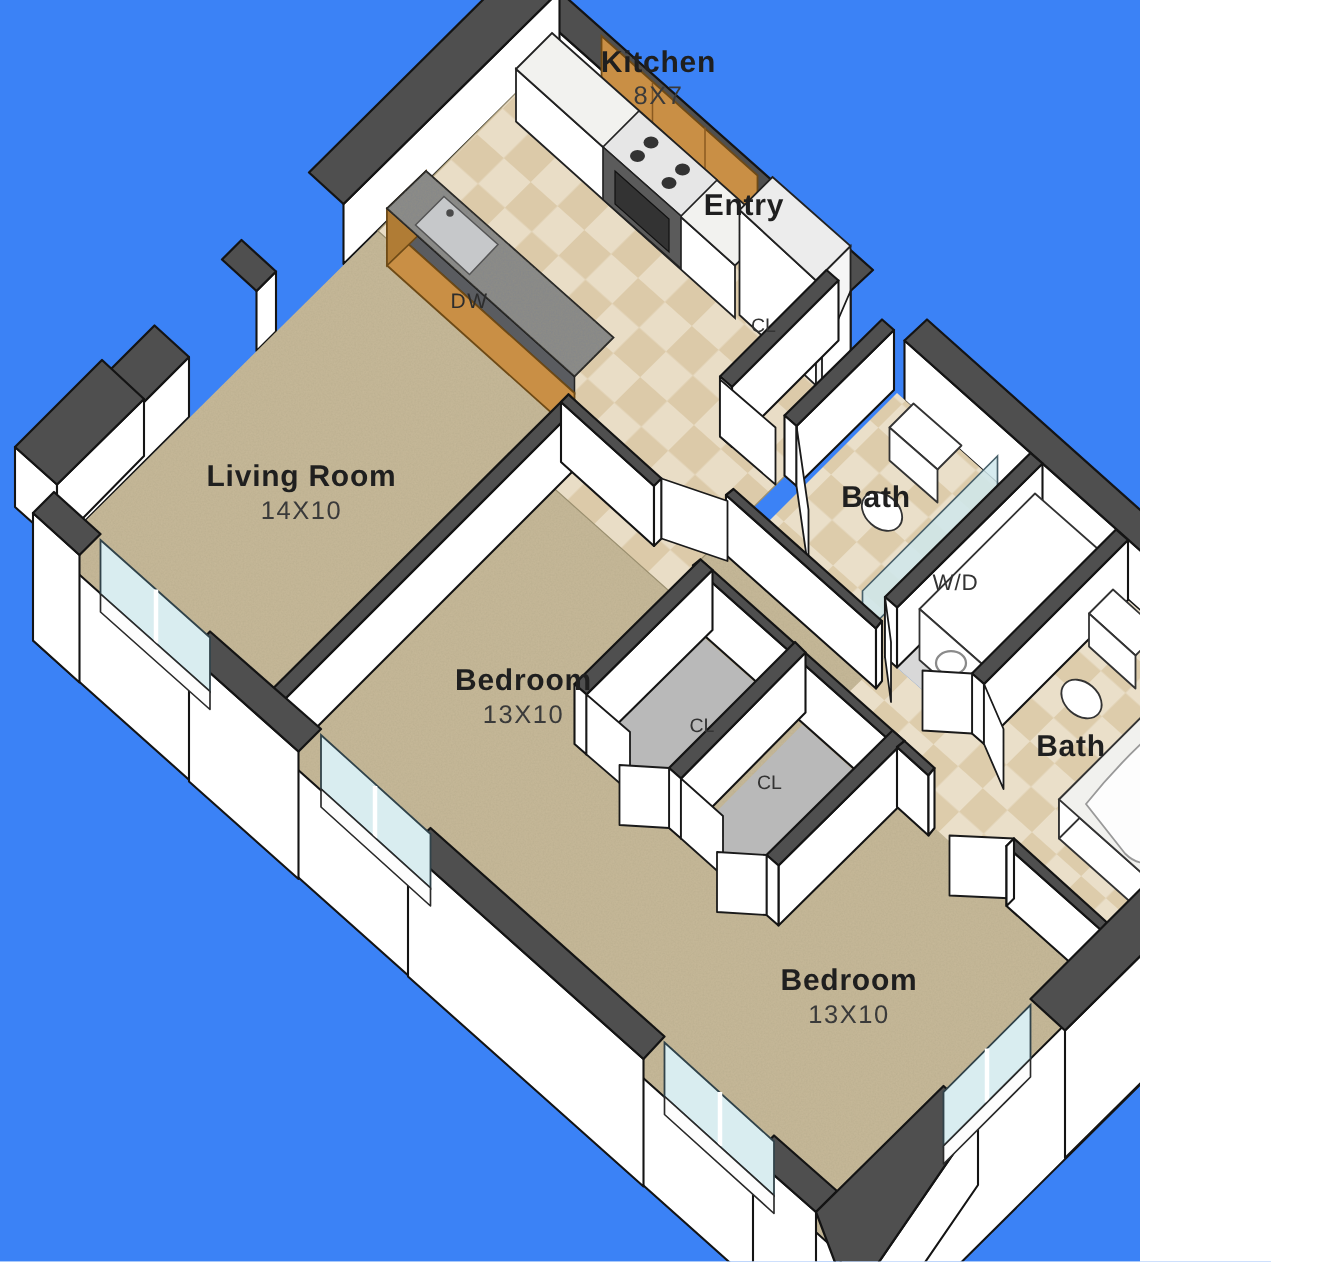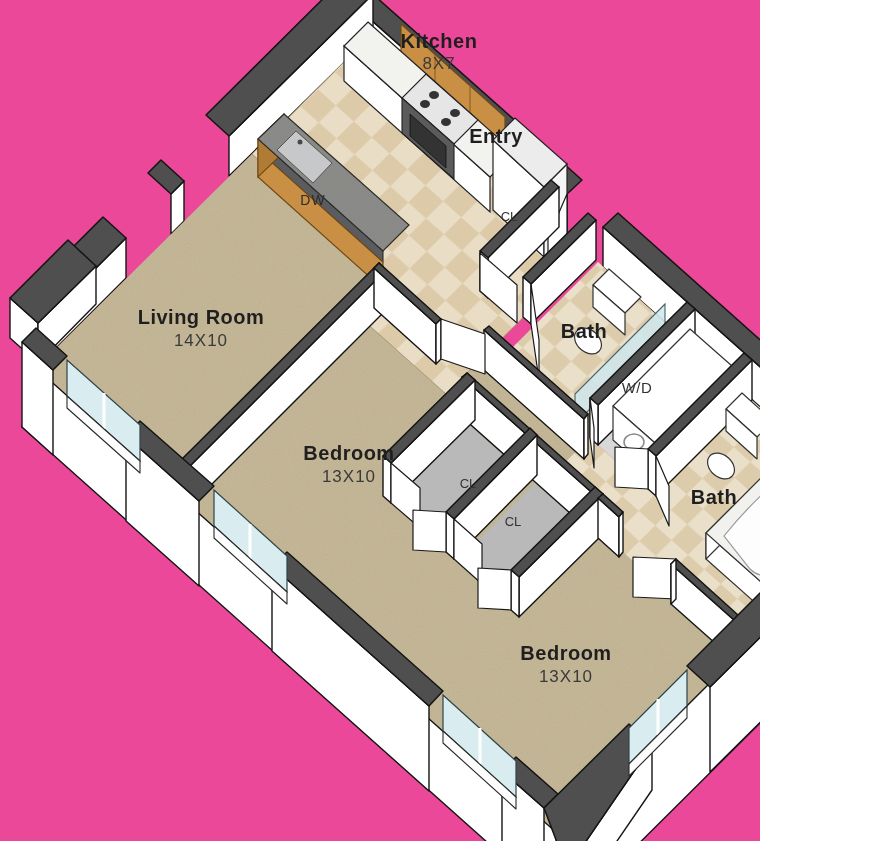--- a/index.html
+++ b/index.html
@@ -1,16 +1,16 @@
 <!DOCTYPE html>
 <html><head>
 <meta charset="utf-8">
 <style>
   html,body{margin:0;padding:0;background:#ffffff;}
-  .stage{width:760px;height:841px;position:relative;overflow:hidden;background:#ec4899;
+  .stage{width:760px;height:841px;position:relative;overflow:hidden;background:#3b82f6;
          font-family:"Liberation Sans", sans-serif;}
   svg{display:block;}
   text{font-family:"Liberation Sans", sans-serif; fill:#1f1f1f;}
   .room-name{font-size:20px;font-weight:bold;letter-spacing:.5px;}
   .room-dims{font-size:17px;font-weight:normal;fill:#3a3a3a;letter-spacing:1px;}
   .small-label{font-size:13px;fill:#333;}
   .wd-label{font-size:15px;fill:#333;letter-spacing:.5px;}
   .dw-label{font-size:14px;fill:#2d2d2d;letter-spacing:1px;}
   .wallTop{fill:#4f4f4f;stroke:#141414;stroke-width:1.5;stroke-linejoin:round;}
   .wallFace{fill:#ffffff;stroke:#141414;stroke-width:1.4;stroke-linejoin:round;}

